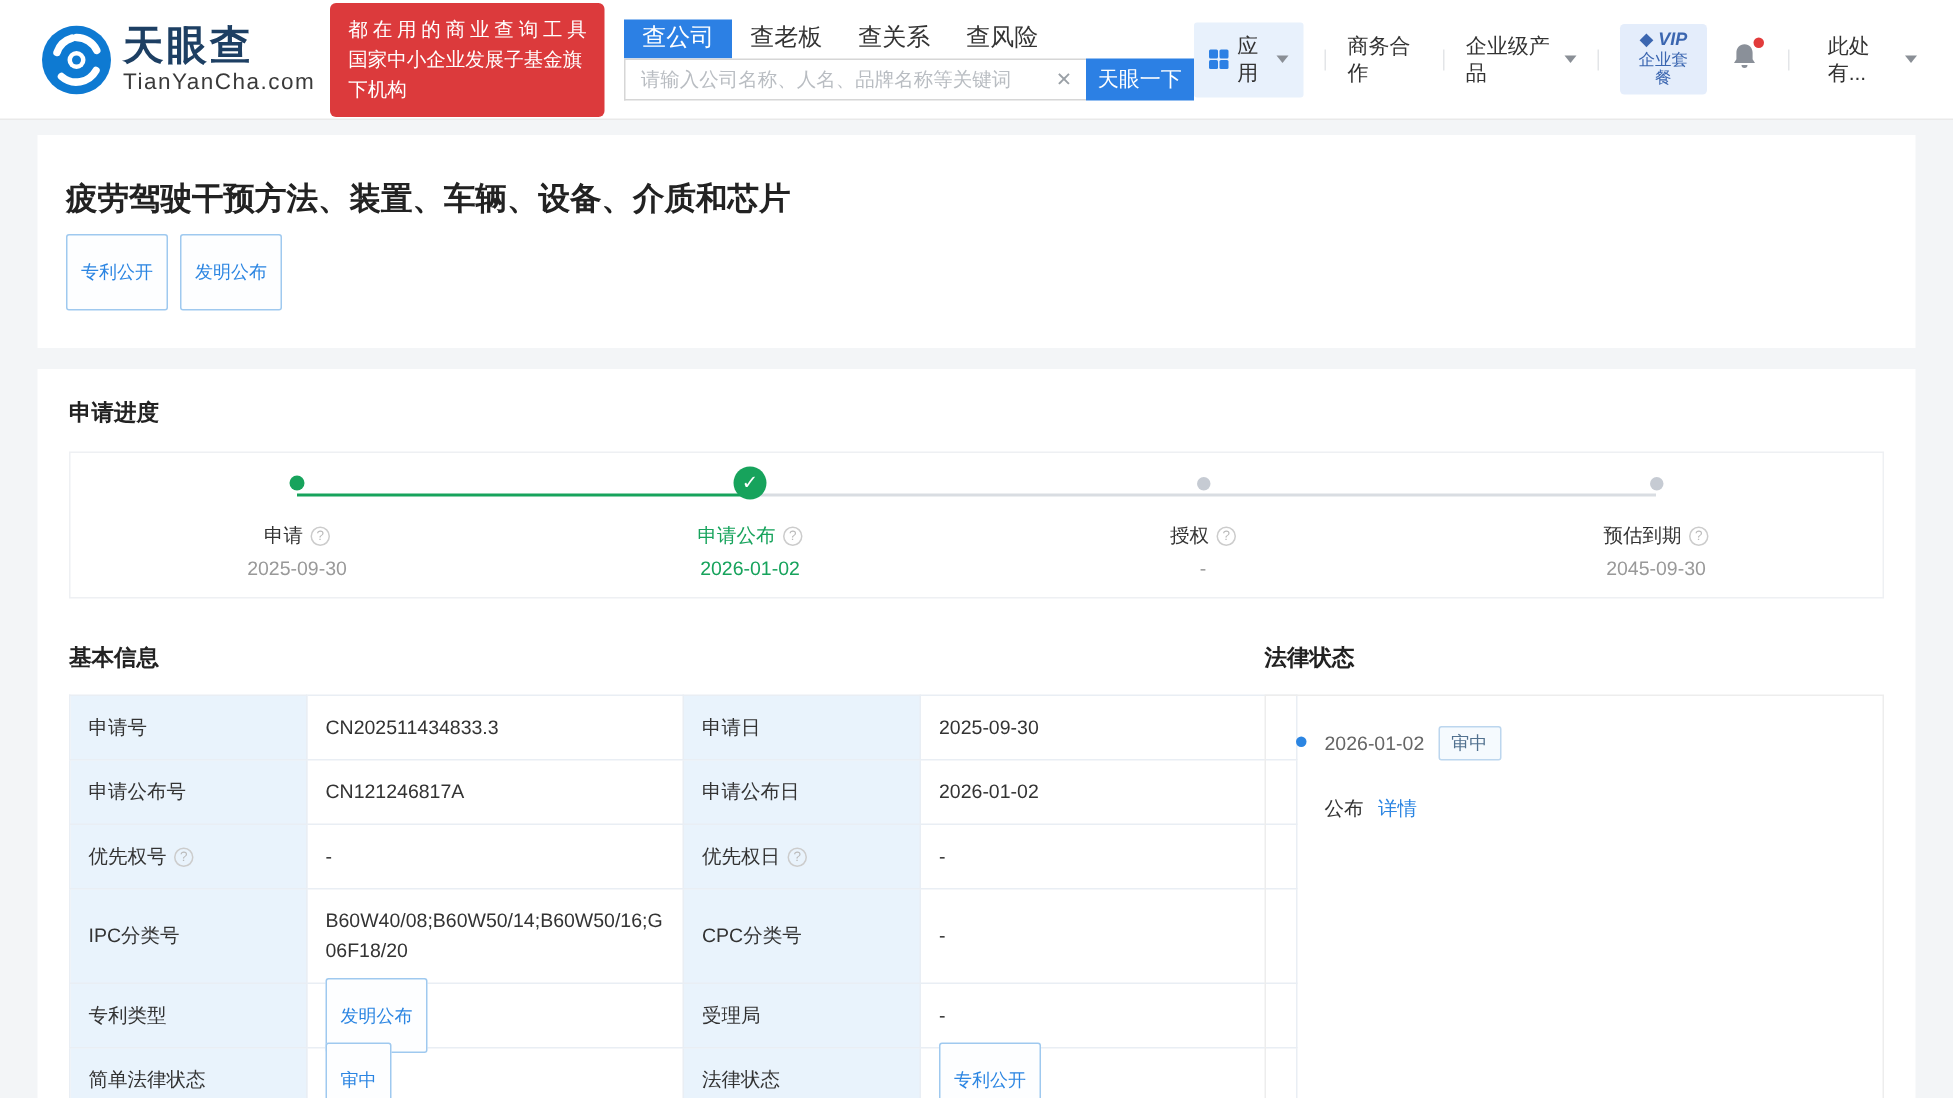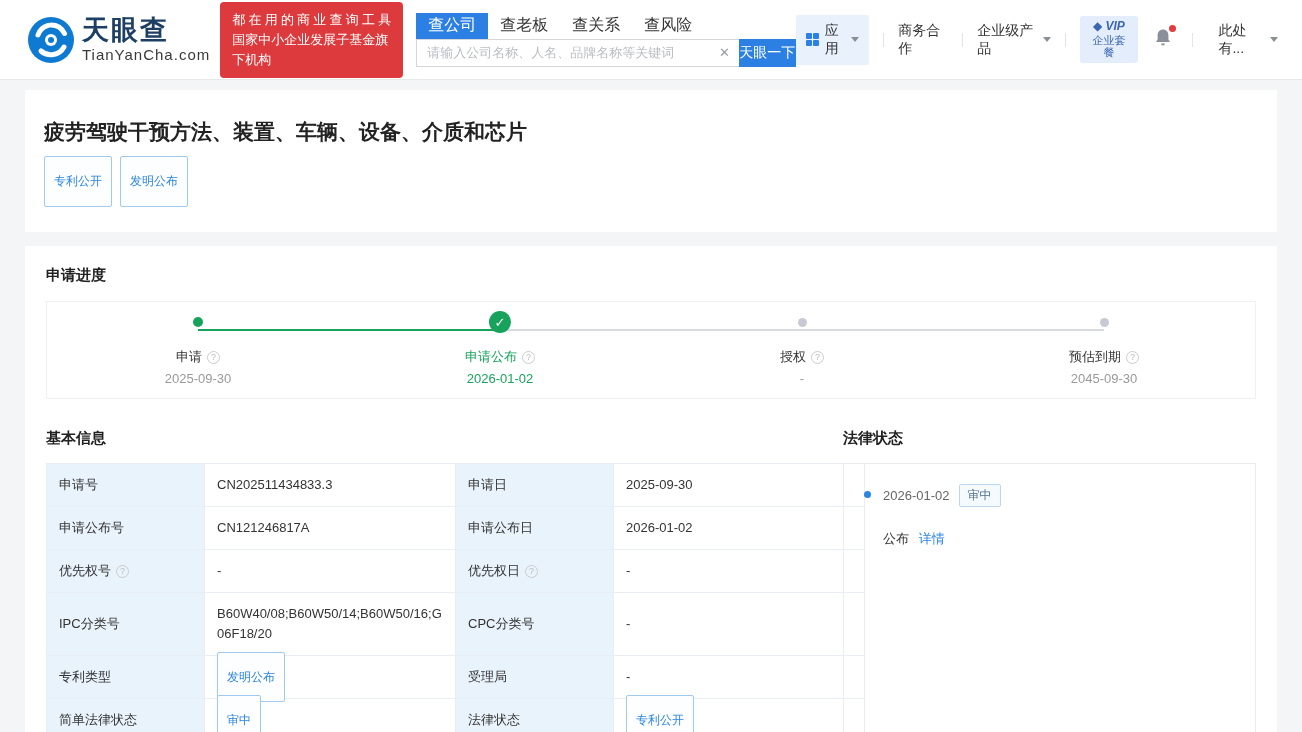--- a/index.html
+++ b/index.html
@@ -20,21 +20,21 @@
   .search-tabs { display:flex; font-size:16px; }
   .search-tab { padding:2px 12px 3px; color:#333; cursor:pointer; }
   .search-tab.active { background:#2c80e4; color:#fff; }
   .search-row { display:flex; height:28px; }
   .search-input-wrap { position:relative; flex:1; }
   .search-input { width:100%; height:28px; border:1px solid #d6d6d6; border-right:none;
     padding:0 28px 0 10px; font-size:13px; color:#333; outline:none;
     font-family:"Liberation Sans","DejaVu Sans",sans-serif; }
   .search-input::placeholder { color:#b9bdc2; }
   .clear-icon { position:absolute; right:9px; top:6px; color:#9aa0a6; font-size:13px; cursor:pointer; }
-  .search-btn { width:57px; background:#2c80e4; color:#fff; border:none; font-size:14px; cursor:pointer;
+  .search-btn { width:72px; background:#2c80e4; color:#fff; border:none; font-size:14px; cursor:pointer;
     font-family:"Liberation Sans","DejaVu Sans",sans-serif; }
   .header-nav { margin-left:auto; display:flex; align-items:center; }
   .apps-btn { background:#e8f1fc; border-radius:2px; padding:7px 10px; display:flex;
     align-items:center; cursor:pointer; }
   .grid-icon { width:13px; height:13px; display:grid; grid-template-columns:6px 6px;
     grid-template-rows:6px 6px; gap:1px; margin-right:6px; }
   .grid-icon i { background:#2c80e4; border-radius:1px; }
   .nav-label { font-size:14px; color:#333; }
   .caret { display:inline-block; margin-left:5px; width:0; height:0;
     border-left:4px solid transparent; border-right:4px solid transparent;

